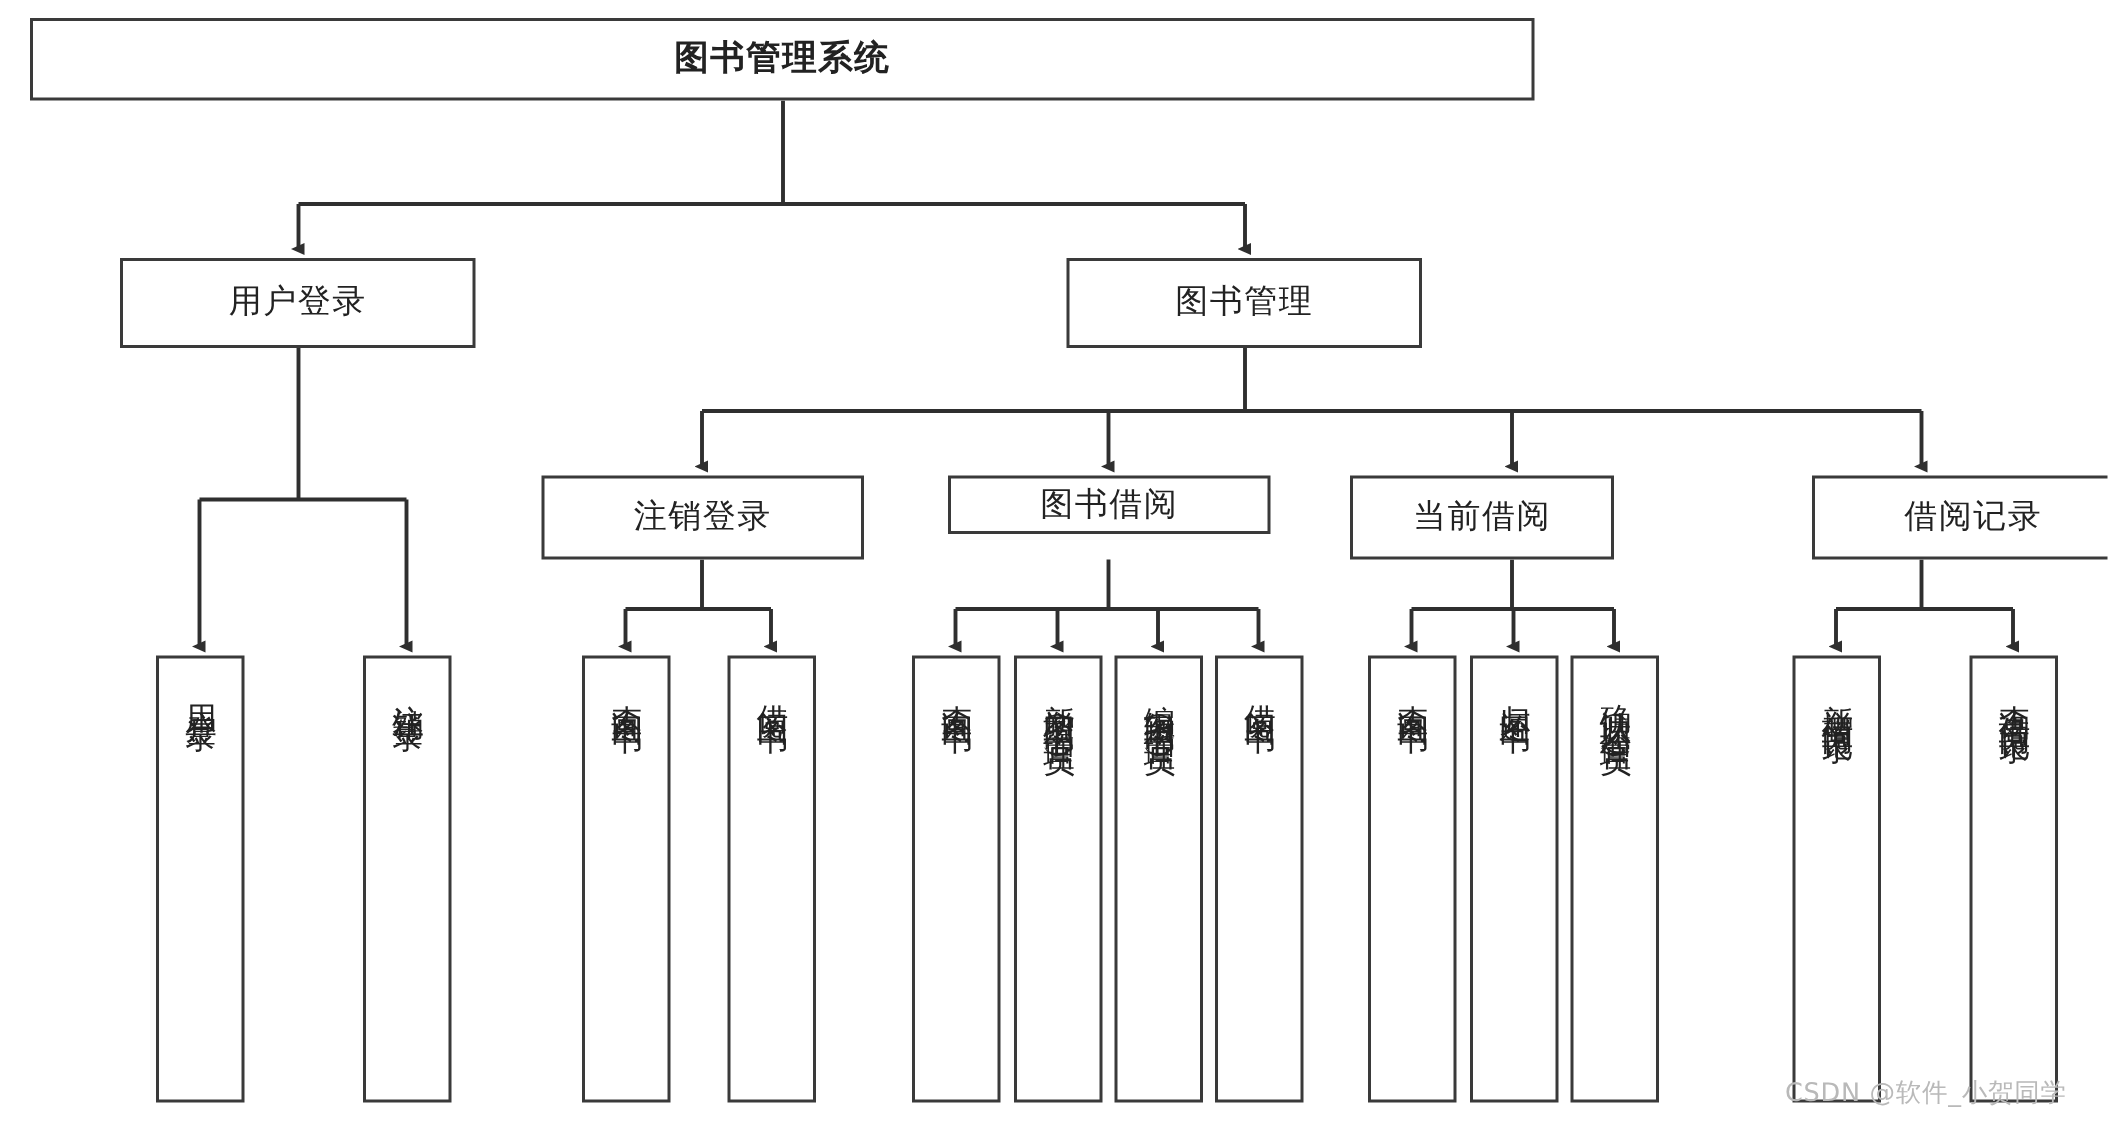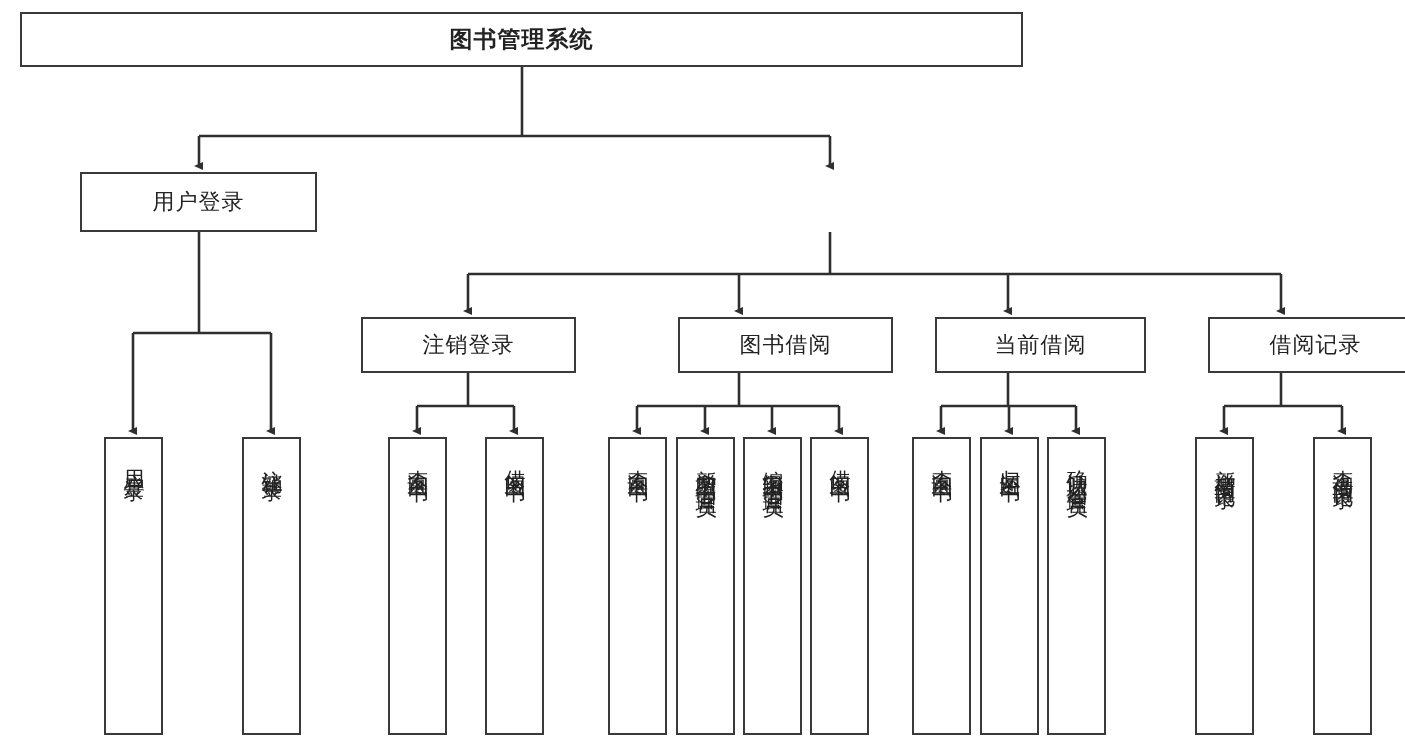--- a/index.html
+++ b/index.html
@@ -118,28 +118,31 @@
     </g>
   </svg>
 
   <div class="node h-node root" style="left:20px;top:12px;width:1003px;height:55px;font-weight:bold;">
     <span class="lbl">图书管理系统</span>
   </div>
 
   <div class="node h-node" style="left:80px;top:172px;width:237px;height:60px;">
     <span class="lbl">用户登录</span>
   </div>
+  <div class="node h-node" style="left:711px;top:172px;width:237px;height:60px;">
+    <span class="lbl">图书管理</span>
+  </div>
 
   <div class="node h-node" style="left:361px;top:317px;width:215px;height:56px;">
     <span class="lbl">注销登录</span>
   </div>
-  <div class="node h-node" style="left:632px;top:317px;width:215px;height:56px;margin-left:46px;">
+  <div class="node h-node" style="left:632px;top:317px;width:215px;height:39px;">
     <span class="lbl">图书借阅</span>
   </div>
-  <div class="node h-node" style="left:900px;top:317px;width:211px;height:56px;margin-left:35px;">
+  <div class="node h-node" style="left:900px;top:317px;width:176px;height:56px;">
     <span class="lbl">当前借阅</span>
   </div>
   <div class="node h-node" style="left:1172px;top:317px;width:215px;height:56px;margin-left:36px;">
     <span class="lbl">借阅记录</span>
   </div>
 
   <div class="node v-node" style="left:104px;top:437px;width:59px;height:298px;">
     <span class="lbl">用户登录</span>
   </div>
   <div class="node v-node" style="left:242px;top:437px;width:59px;height:298px;">
@@ -176,14 +179,15 @@
     <span class="lbl">确认归还（管理员）</span>
   </div>
 
   <div class="node v-node" style="left:1195px;top:437px;width:59px;height:298px;">
     <span class="lbl">新增借阅记录</span>
   </div>
   <div class="node v-node" style="left:1313px;top:437px;width:59px;height:298px;">
     <span class="lbl">查询借阅记录</span>
   </div>
 
+  <div class="watermark" style="left:1190px;top:717px;">CSDN @软件_小贺同学</div>
 
 </div>
 
 </body></html>

